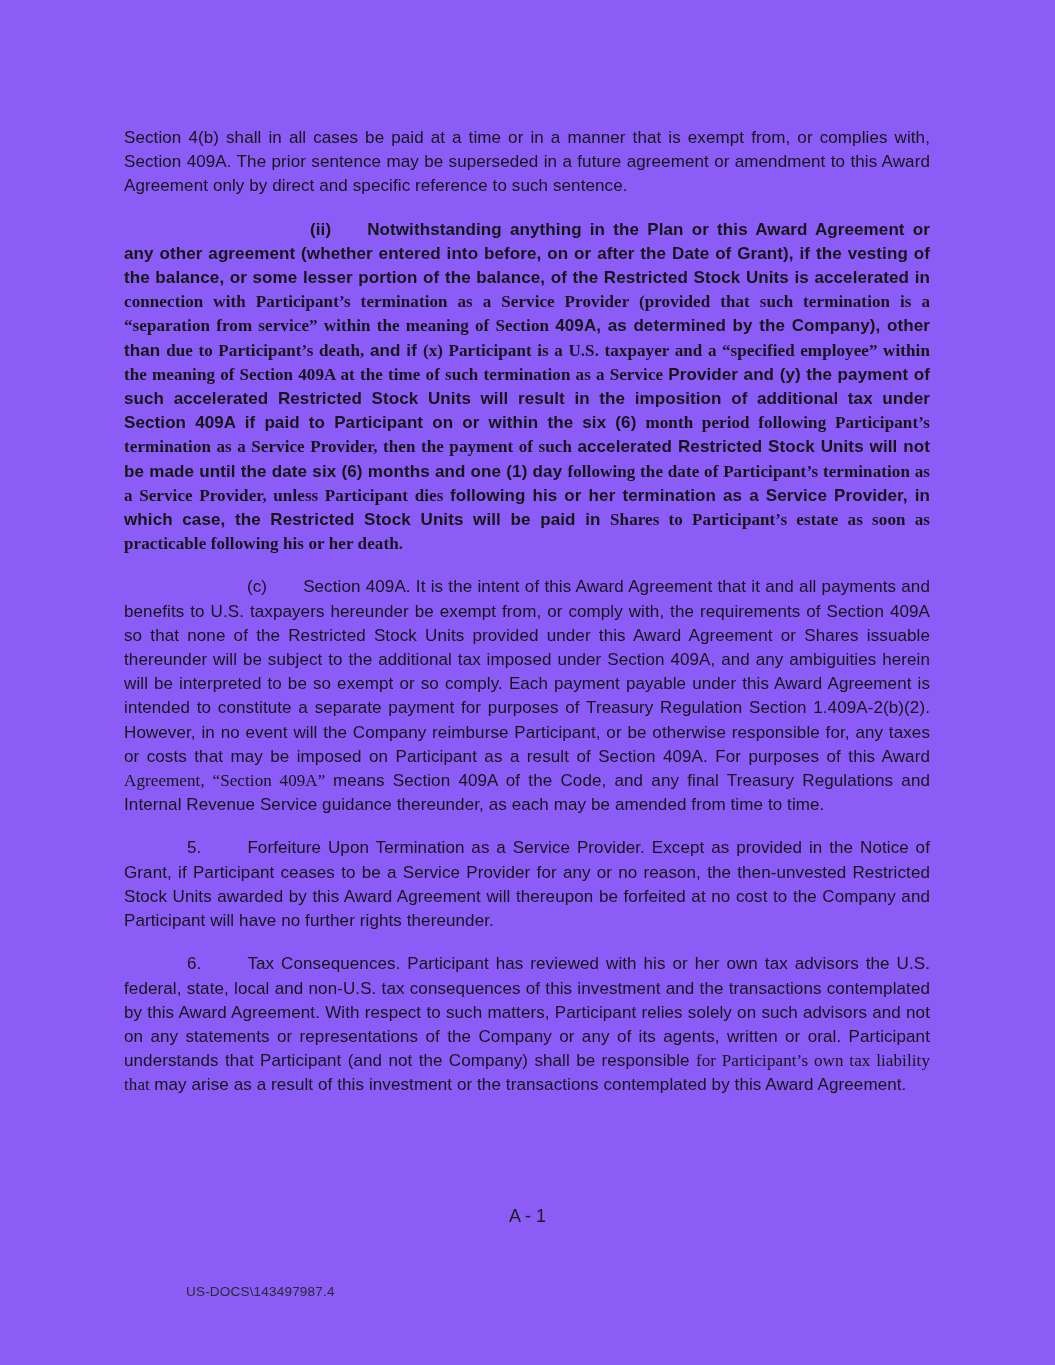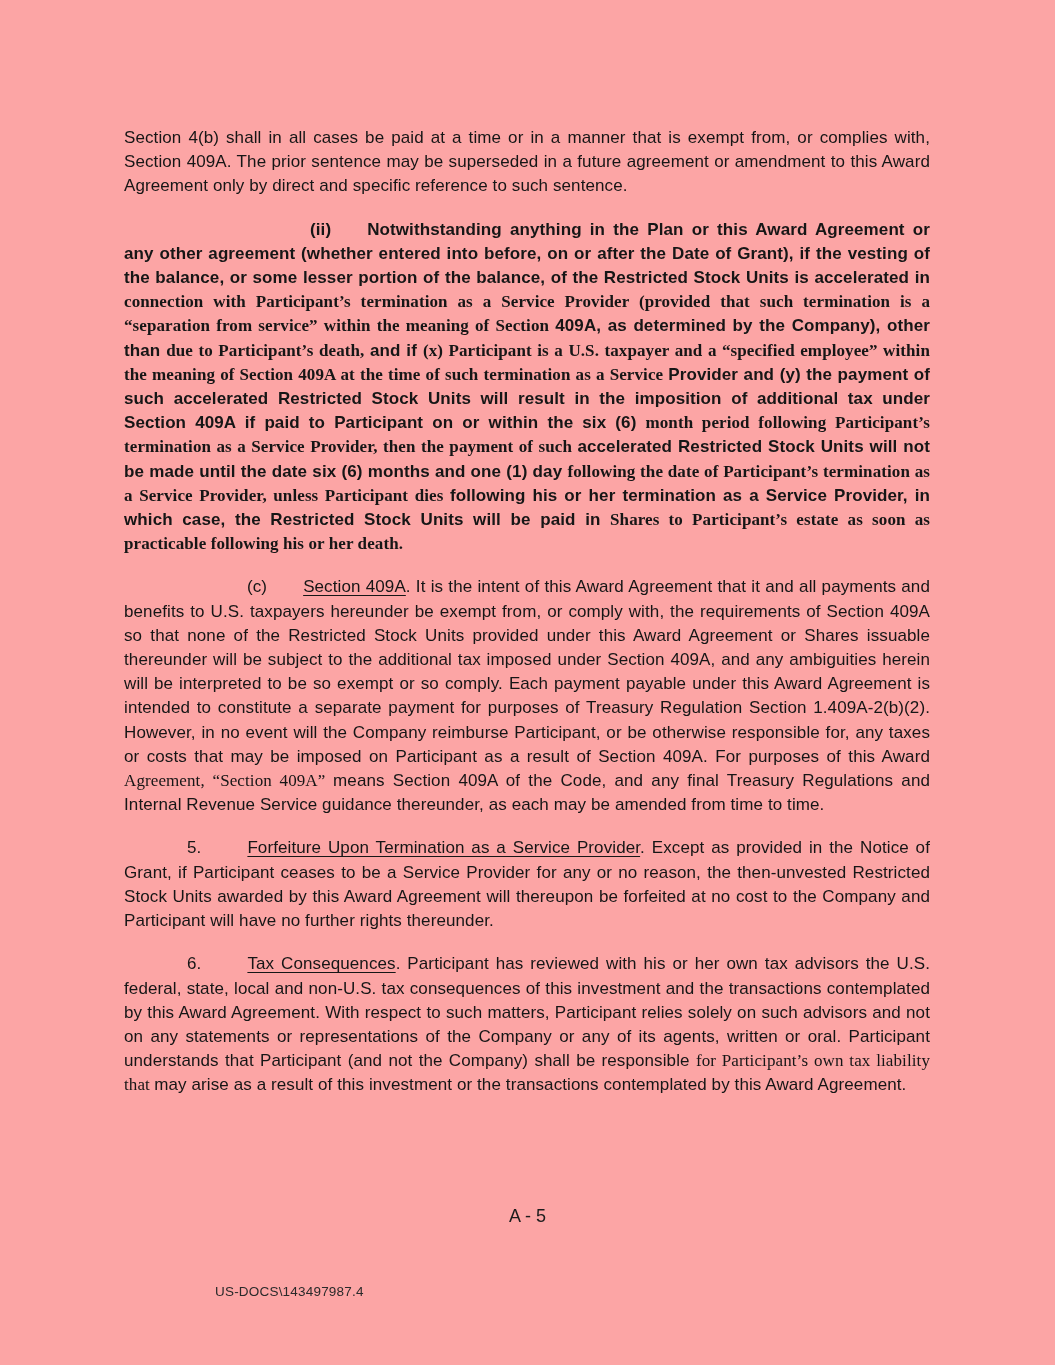--- a/index.html
+++ b/index.html
@@ -6,72 +6,71 @@
   body {
     width: 1055px; height: 1365px;
     background: #fdfdfd;
     position: relative;
     font-family: "Liberation Sans", sans-serif;
     color: #161616;
     -webkit-font-smoothing: antialiased;
   }
   .page {
     position: absolute; inset: 0;
-    background: #fca5a5;
+    background: #8b5cf6;
     overflow: hidden;
     padding-left: 48px;
   }
   .body-text {
     position: absolute;
     left: 124px; top: 126px; width: 806px;
     text-align: justify;
     font-size: 17px;
     line-height: 24.2px;
     letter-spacing: 0.1px;
   }
   .para { margin: 0 0 19px 0; }
   .p-cont { text-indent: 0; }
   .p-ii   { text-indent: 186px; font-weight: bold; }
   .p-c    { text-indent: 123px; }
   .p-num  { text-indent: 63px; }
   .tab { display: inline-block; height: 1px; }
   .tab-36 { width: 36px; }
   .tab-46 { width: 46px; }
   .serif { font-family: "Liberation Serif", serif; }
-  .u { text-decoration: underline; text-underline-offset: 2.5px; }
+  .u { text-underline-offset: 2.5px; }
   .page-number {
     position: absolute;
     top: 1206px; left: 0; width: 100%;
     text-align: center;
     font-size: 18px;
     color: #1c1c1c;
   }
   .doc-footer {
     position: absolute;
     top: 1284px; left: 186px;
     font-size: 13.5px;
     color: #2a2a2a;
     letter-spacing: 0.2px;
-    margin-left: 29px;
   }
 </style>
 </head>
 <body>
 
 <div class="page">
   <div class="body-text">
 
     <p class="para p-cont"><span>Section 4(b) shall in all cases be paid at a time or in a manner that is exempt from, or complies with, Section 409A.  The prior sentence may be superseded in a future agreement or amendment to this Award Agreement only by direct and specific reference to such sentence.</span></p>
 
     <p class="para p-ii"><span>(ii)</span><span class="tab tab-36"></span><span><span>Notwithstanding anything in the Plan or this Award Agreement or any other agreement (whether entered into before, on or after the Date of Grant), if the vesting of the balance, or some lesser portion of the balance, of the Restricted Stock Units is accelerated in </span><span class="serif">connection with Participant’s termination as a Service Provider (provided that such termination is a “separation from service” within the meaning of Section </span><span>409A, as determined by the Company), other than </span><span class="serif">due to Participant’s death, </span><span>and if </span><span class="serif">(x) Participant is a U.S. taxpayer and a “specified employee” within the meaning of Section 409A at the time of such termination as a Service </span><span>Provider and (y) the payment of such accelerated Restricted Stock Units will result in the imposition of additional tax under Section 409A if paid to Participant on or within the six (6) </span><span class="serif">month period following Participant’s termination as a Service Provider, then the payment of such </span><span>accelerated Restricted Stock Units will not be made until the date six (6) months and one (1) day </span><span class="serif">following the date of Participant’s termination as a Service Provider, unless Participant dies </span><span>following his or her termination as a Service Provider, in which case, the Restricted Stock Units will be paid in </span><span class="serif">Shares to Participant’s estate as soon as practicable following his or her death.</span></span></p>
 
     <p class="para p-c"><span>(c)</span><span class="tab tab-36"></span><span><span class="u">Section 409A</span><span>.  It is the intent of this Award Agreement that it and all payments and benefits to U.S. taxpayers hereunder be exempt from, or comply with, the requirements of Section 409A so that none of the Restricted Stock Units provided under this Award Agreement or Shares issuable thereunder will be subject to the additional tax imposed under Section 409A, and any ambiguities herein will be interpreted to be so exempt or so comply.  Each payment payable under this Award Agreement is intended to constitute a separate payment for purposes of Treasury Regulation Section 1.409A-2(b)(2).  However, in no event will the Company reimburse Participant, or be otherwise responsible for, any taxes or costs that may be imposed on Participant as a result of Section 409A.  For purposes of this Award </span><span class="serif">Agreement, “Section 409A” </span><span>means Section 409A of the Code, and any final Treasury Regulations and Internal Revenue Service guidance thereunder, as each may be amended from time to time.</span></span></p>
 
     <p class="para p-num"><span>5.</span><span class="tab tab-46"></span><span><span class="u">Forfeiture Upon Termination as a Service Provider</span><span>.  Except as provided in the Notice of Grant, if Participant ceases to be a Service Provider for any or no reason, the then-unvested Restricted Stock Units awarded by this Award Agreement will thereupon be forfeited at no cost to the Company and Participant will have no further rights thereunder.</span></span></p>
 
     <p class="para p-num"><span>6.</span><span class="tab tab-46"></span><span><span class="u">Tax Consequences</span><span>.  Participant has reviewed with his or her own tax advisors the U.S. federal, state, local and non-U.S. tax consequences of this investment and the transactions contemplated by this Award Agreement.  With respect to such matters, Participant relies solely on such advisors and not on any statements or representations of the Company or any of its agents, written or oral.  Participant understands that Participant (and not the Company) shall be responsible </span><span class="serif">for Participant’s own tax liability that </span><span>may arise as a result of this investment or the transactions contemplated by this Award Agreement.</span></span></p>
 
   </div>
 
-  <div class="page-number">A - 5</div>
+  <div class="page-number">A - 1</div>
 
   <div class="doc-footer">US-DOCS\143497987.4</div>
 </div>
 
 </body></html>

